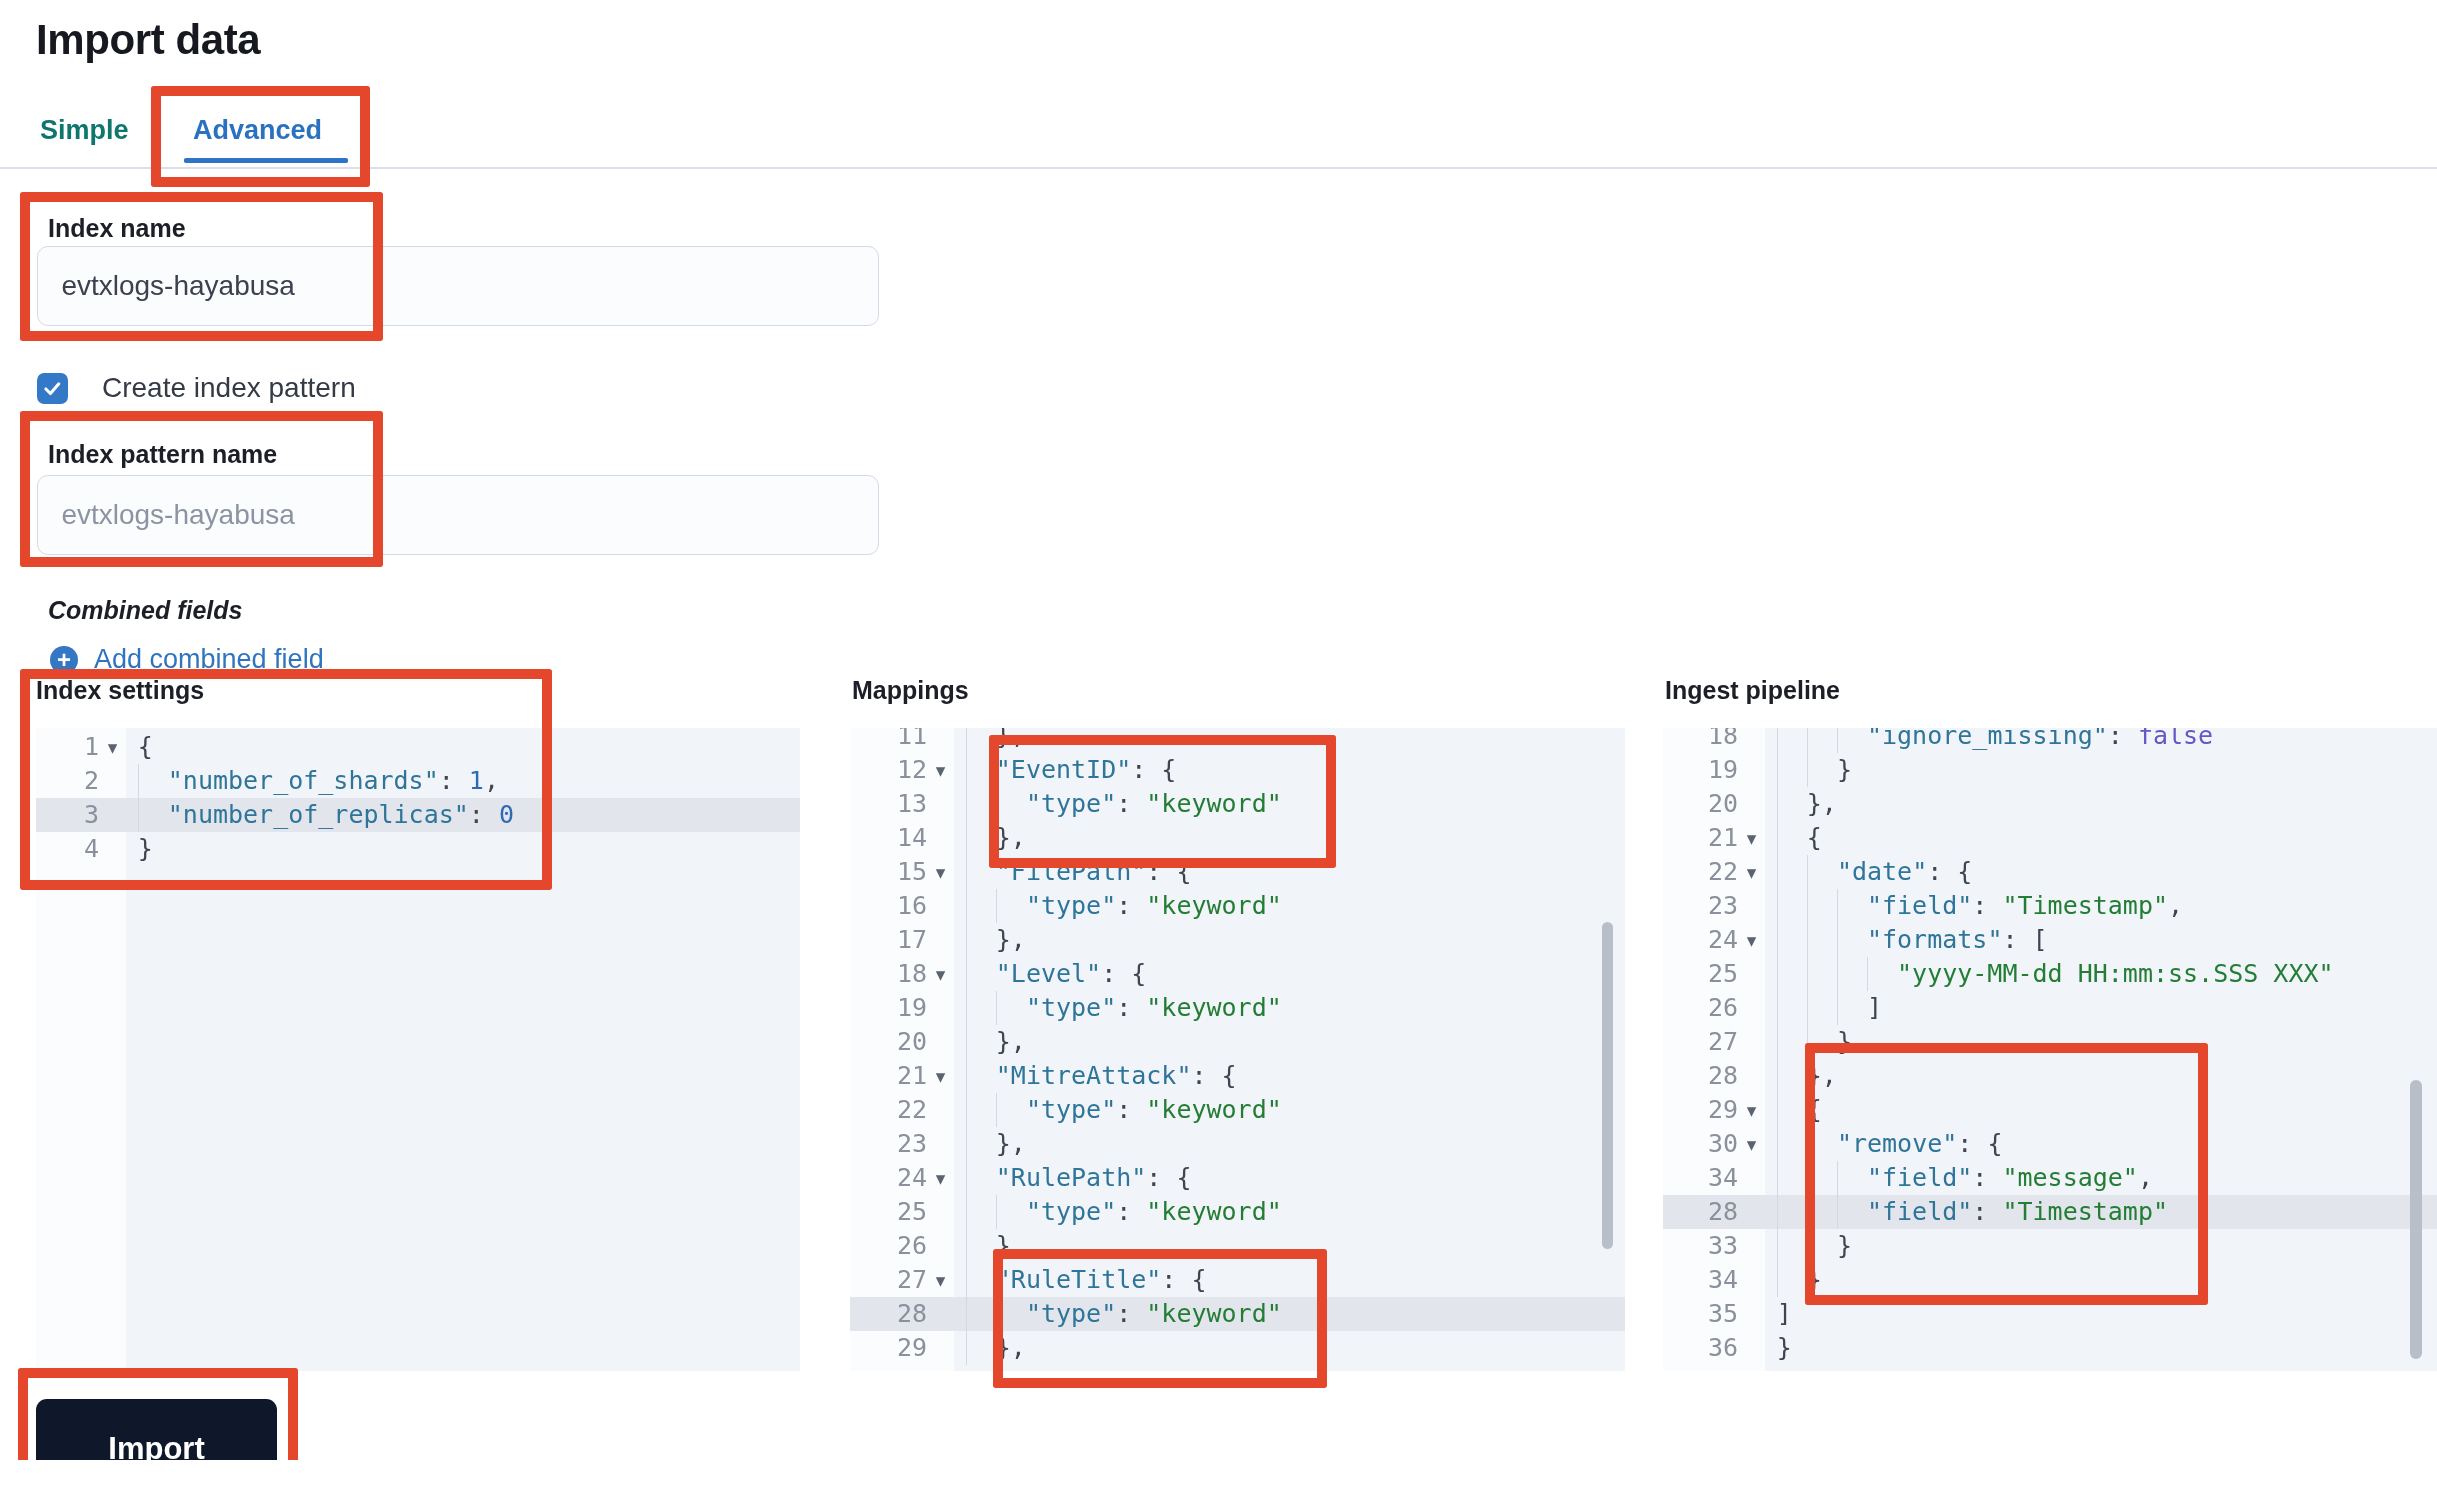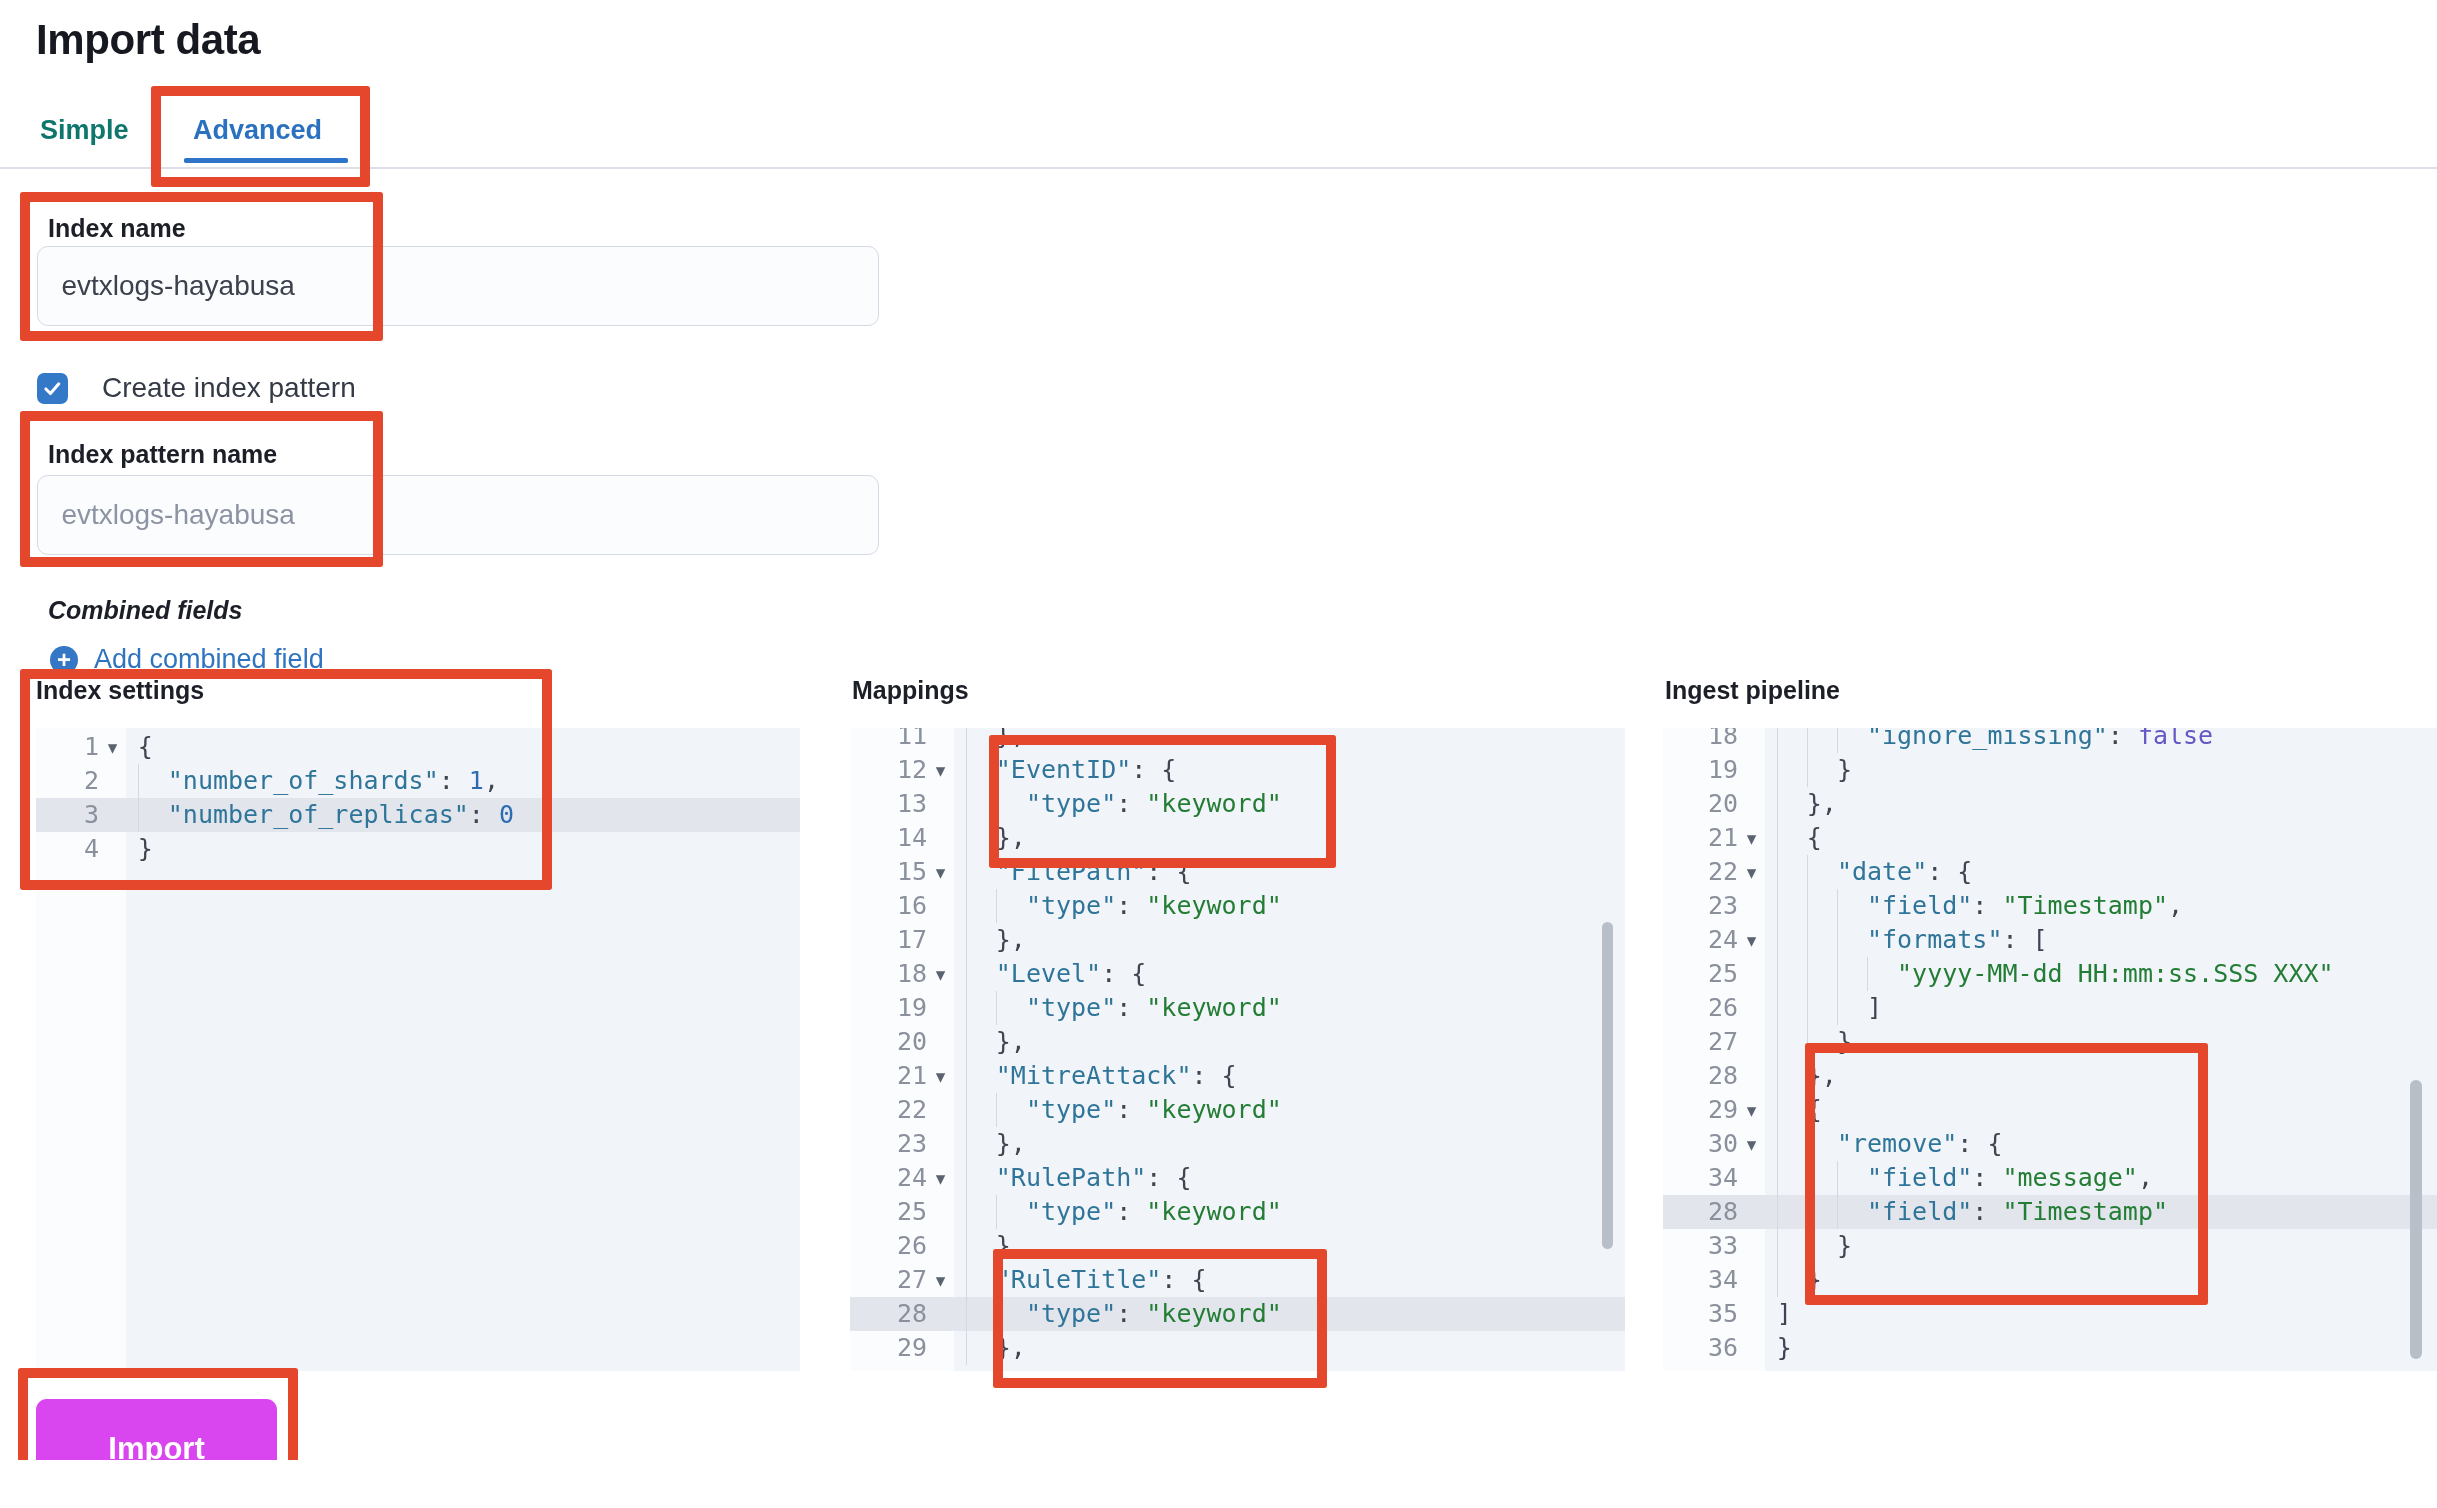--- a/index.html
+++ b/index.html
@@ -72,21 +72,21 @@
   .tok-n { color: #2d6bb3; }
   .tok-b { color: #6557c5; }
   .tok-p { color: #3f4450; }
 
   .sb-thumb { position: absolute; width: 11.7px; background: #b9bfc9; border-radius: 6.3px; cursor: pointer; }
   #ed-mappings .sb-thumb { right: 11.7px; top: 194px; height: 327px; }
   #ed-ingest .sb-thumb   { right: 16px; top: 352px; height: 279px; }
 
   
   .import-btn { left: 36px; top: 1399px; width: 241px; height: 99px;
-    background: #d946ef; border: none; border-radius: 10.8px; cursor: pointer;
+    background: #0f172a; border: none; border-radius: 10.8px; cursor: pointer;
     color: #ffffff; font-family: "Liberation Sans", sans-serif; font-size: 31px; font-weight: 700; }
 
   
   .ann { position: absolute; border: 10px solid #e5472d; border-radius: 2.7px; pointer-events: none; }
   .ann-advanced   { left: 151px;  top: 86px;   width: 219px; height: 101px; }
   .ann-index-name { left: 20px;   top: 192px;  width: 363px; height: 149px; }
   .ann-pattern    { left: 20px;   top: 411px;  width: 363px; height: 156px; }
   .ann-settings   { left: 20px;   top: 669px;  width: 532px; height: 221px; }
   .ann-eventid    { left: 989px; top: 735px;  width: 347px; height: 133px; }
   .ann-ruletitle  { left: 993px; top: 1249px; width: 334px; height: 139px; }

